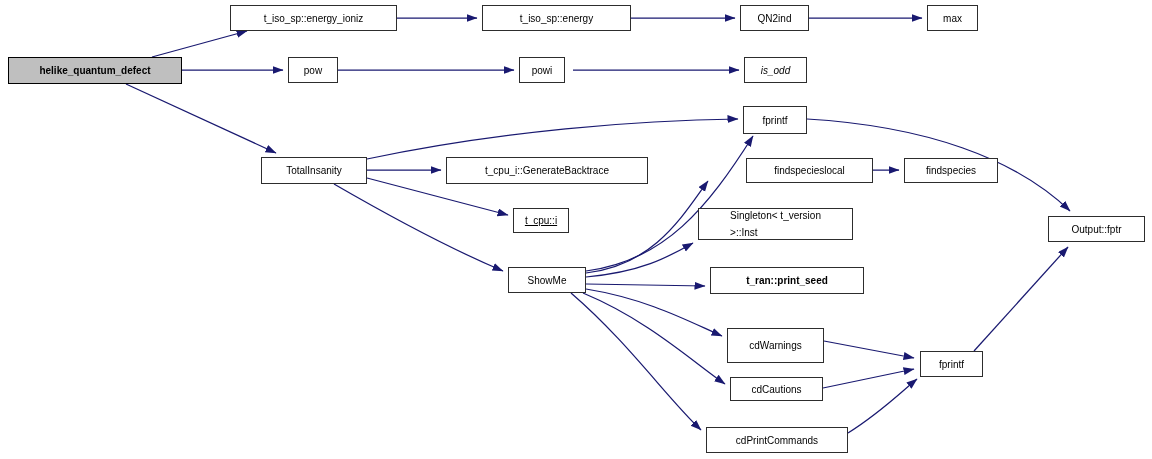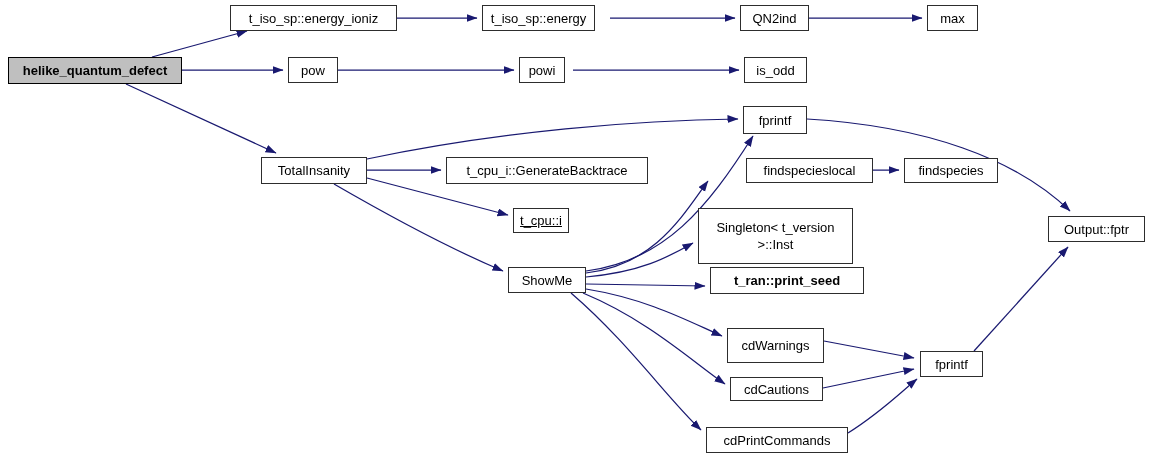--- a/index.html
+++ b/index.html
@@ -25,26 +25,25 @@
     fill: none;
     stroke: var(--edge-color, #191970);
     stroke-width: 1.25;
   }
   .node {
     position: absolute;
     box-sizing: border-box;
     border: 1px solid var(--node-border, #2d2d2d);
     background: var(--node-fill, #ffffff);
     color: #000000;
-    font-size: 13px;
+    font-size: 10px;
     line-height: 17px;
     display: flex;
     align-items: center;
     justify-content: center;
-    text-align: center;
     white-space: pre-line;
     cursor: pointer;
   }
   .node.root {
     background: var(--root-fill, #bfbfbf);
     border-color: #000000;
     cursor: default;
   }
 </style>
 </head>
@@ -81,34 +80,34 @@
         <path d="M824,341 L914,358" class="edge" marker-end="url(#arrow)"></path>
         <path d="M823,388 L914,369" class="edge" marker-end="url(#arrow)"></path>
         <path d="M848,433 C880,413 900,393 917,379" class="edge" marker-end="url(#arrow)"></path>
         <path d="M807,119 C925,126 1015,158 1070,211" class="edge" marker-end="url(#arrow)"></path>
         <path d="M974,351 L1068,247" class="edge" marker-end="url(#arrow)"></path>
       </g>
   </svg>
   <div id="node-layer">
       <div class="node root" style="left: 8px; top: 57px; width: 174px; height: 27px; font-weight: bold;">helike_quantum_defect</div>
       <div class="node" style="left: 230px; top: 5px; width: 167px; height: 26px;">t_iso_sp::energy_ioniz</div>
-      <div class="node" style="left: 482px; top: 5px; width: 113px; height: 26px;">t_iso_sp::energy</div>
+      <div class="node" style="left: 482px; top: 5px; width: 149px; height: 26px;">t_iso_sp::energy</div>
       <div class="node" style="left: 740px; top: 5px; width: 69px; height: 26px;">QN2ind</div>
       <div class="node" style="left: 927px; top: 5px; width: 51px; height: 26px;">max</div>
       <div class="node" style="left: 288px; top: 57px; width: 50px; height: 26px;">pow</div>
       <div class="node" style="left: 519px; top: 57px; width: 46px; height: 26px;">powi</div>
-      <div class="node" style="left: 744px; top: 57px; width: 63px; height: 26px;">is_odd</div>
+      <div class="node" style="left: 744px; top: 57px; width: 63px; height: 26px; font-style: italic;">is_odd</div>
       <div class="node" style="left: 261px; top: 157px; width: 106px; height: 27px;">TotalInsanity</div>
       <div class="node" style="left: 446px; top: 157px; width: 202px; height: 27px;">t_cpu_i::GenerateBacktrace</div>
       <div class="node" style="left: 513px; top: 208px; width: 56px; height: 25px; text-decoration: underline;">t_cpu::i</div>
       <div class="node" style="left: 508px; top: 267px; width: 78px; height: 26px;">ShowMe</div>
       <div class="node" style="left: 743px; top: 106px; width: 64px; height: 28px;">fprintf</div>
       <div class="node" style="left: 746px; top: 158px; width: 127px; height: 25px;">findspecieslocal</div>
       <div class="node" style="left: 904px; top: 158px; width: 94px; height: 25px;">findspecies</div>
-      <div class="node" style="left: 698px; top: 208px; width: 155px; height: 56px;">Singleton&lt; t_version
+      <div class="node" style="left: 698px; top: 208px; width: 155px; height: 32px;">Singleton&lt; t_version
 &gt;::Inst</div>
       <div class="node" style="left: 710px; top: 267px; width: 154px; height: 27px; font-weight: bold;">t_ran::print_seed</div>
       <div class="node" style="left: 727px; top: 328px; width: 97px; height: 35px;">cdWarnings</div>
       <div class="node" style="left: 730px; top: 377px; width: 93px; height: 24px;">cdCautions</div>
       <div class="node" style="left: 920px; top: 351px; width: 63px; height: 26px;">fprintf</div>
       <div class="node" style="left: 706px; top: 427px; width: 142px; height: 26px;">cdPrintCommands</div>
       <div class="node" style="left: 1048px; top: 216px; width: 97px; height: 26px;">Output::fptr</div>
     </div>
 </div>
 

